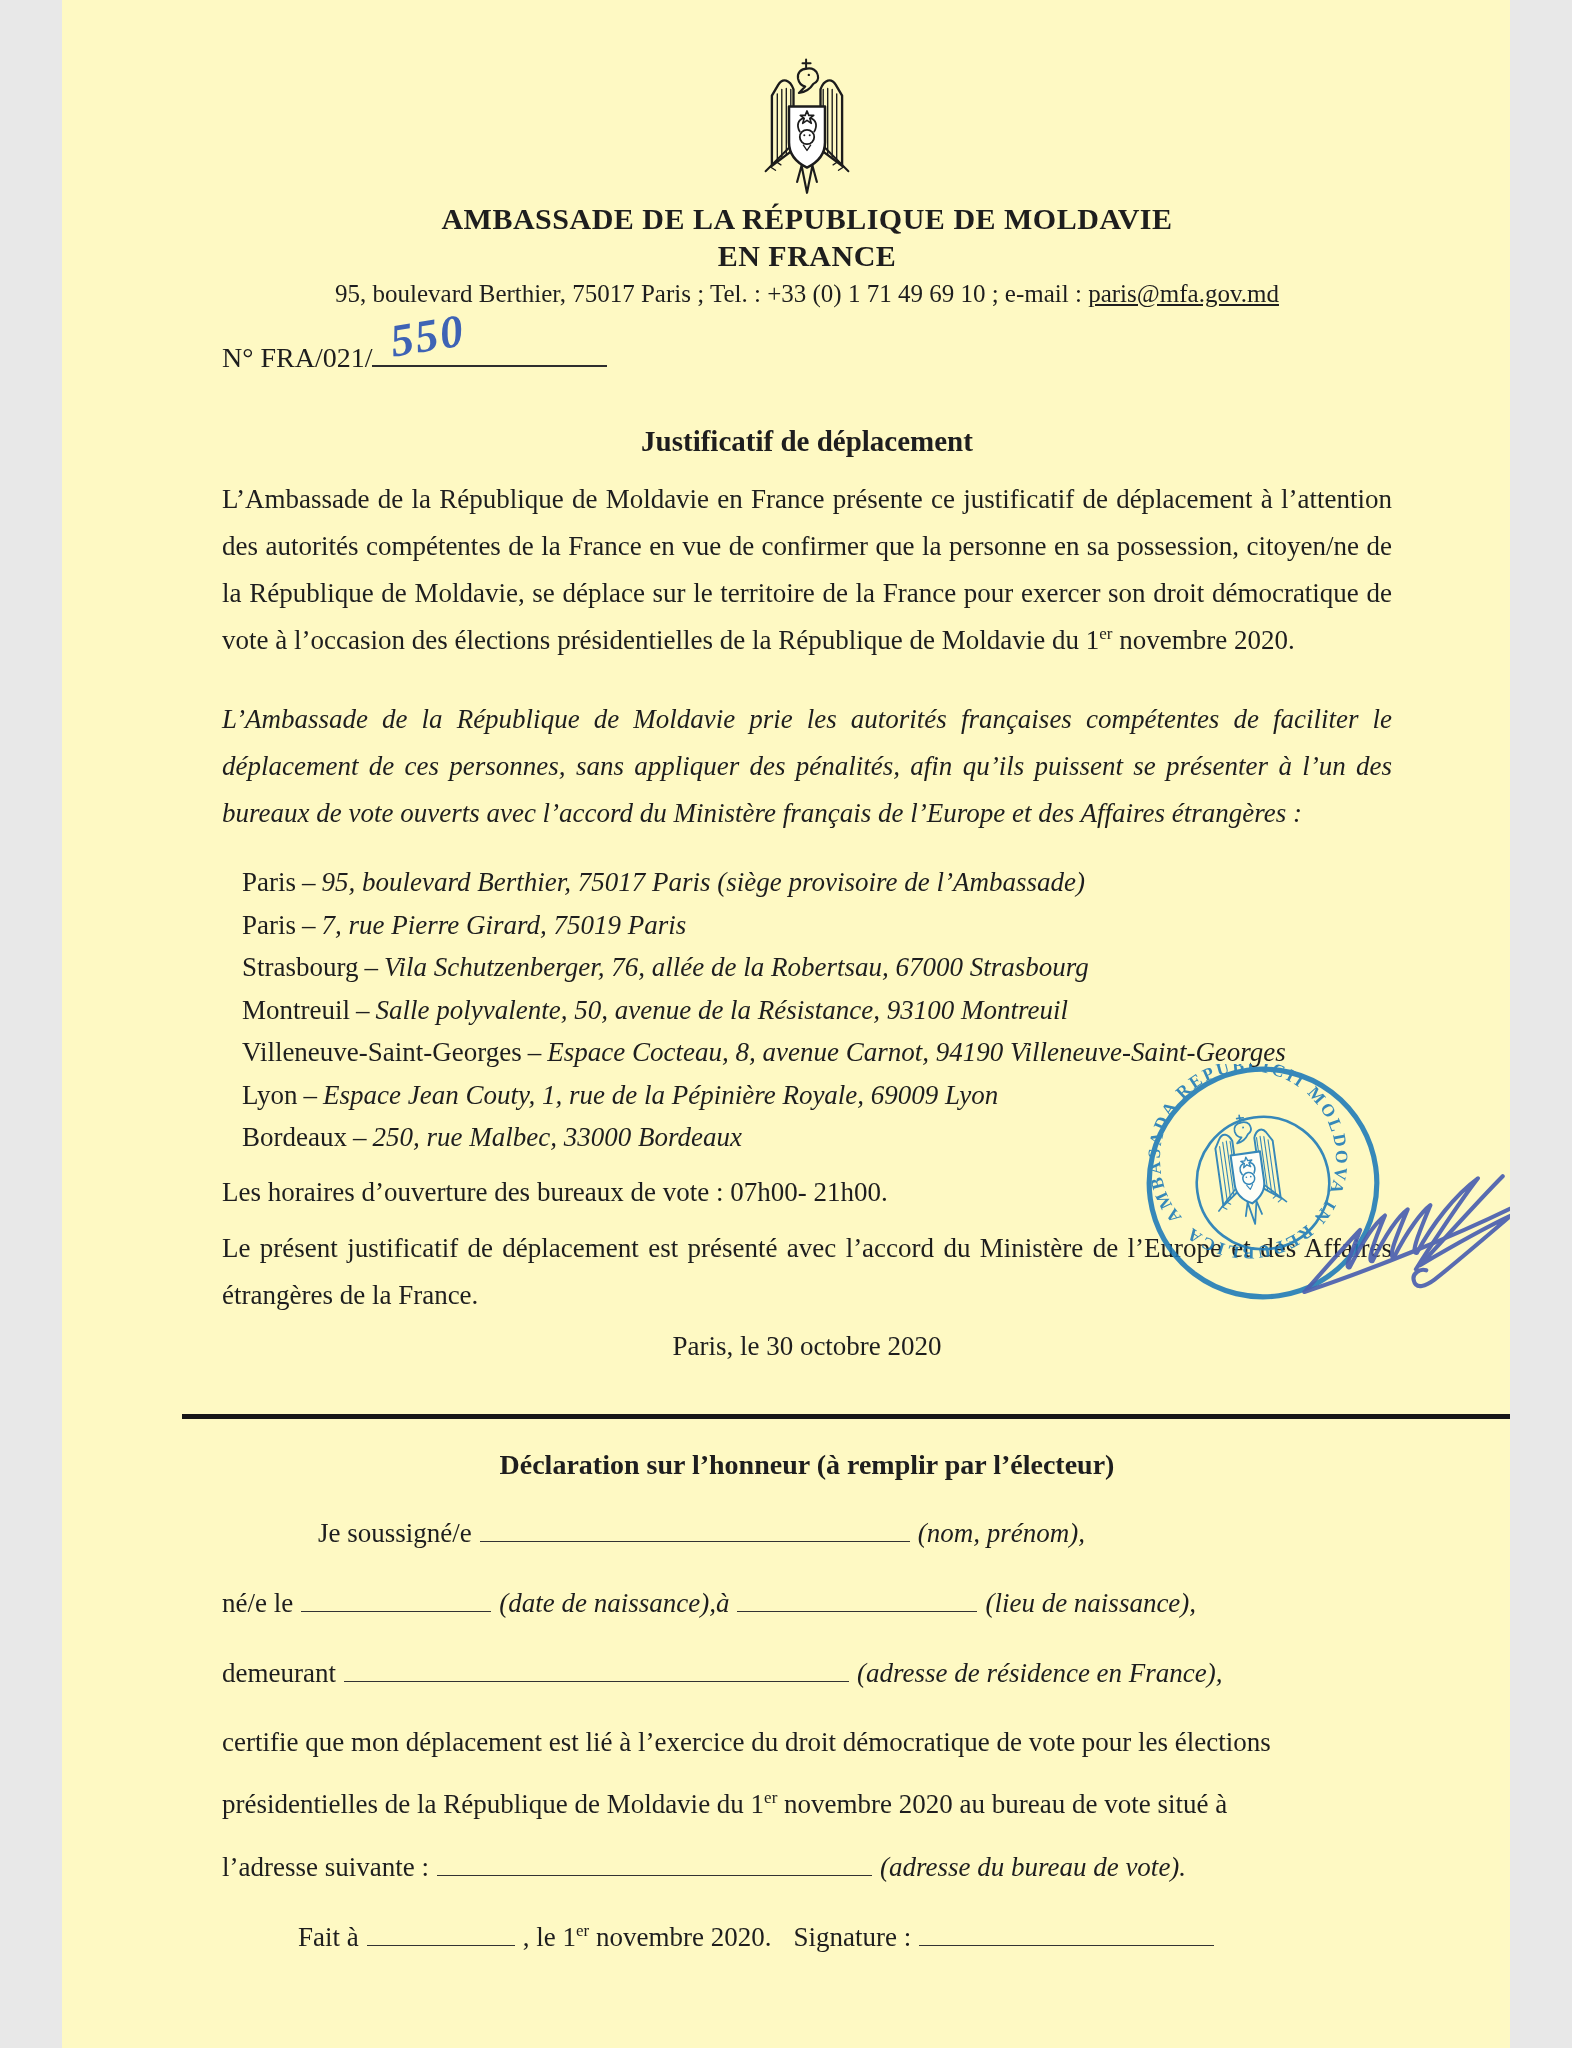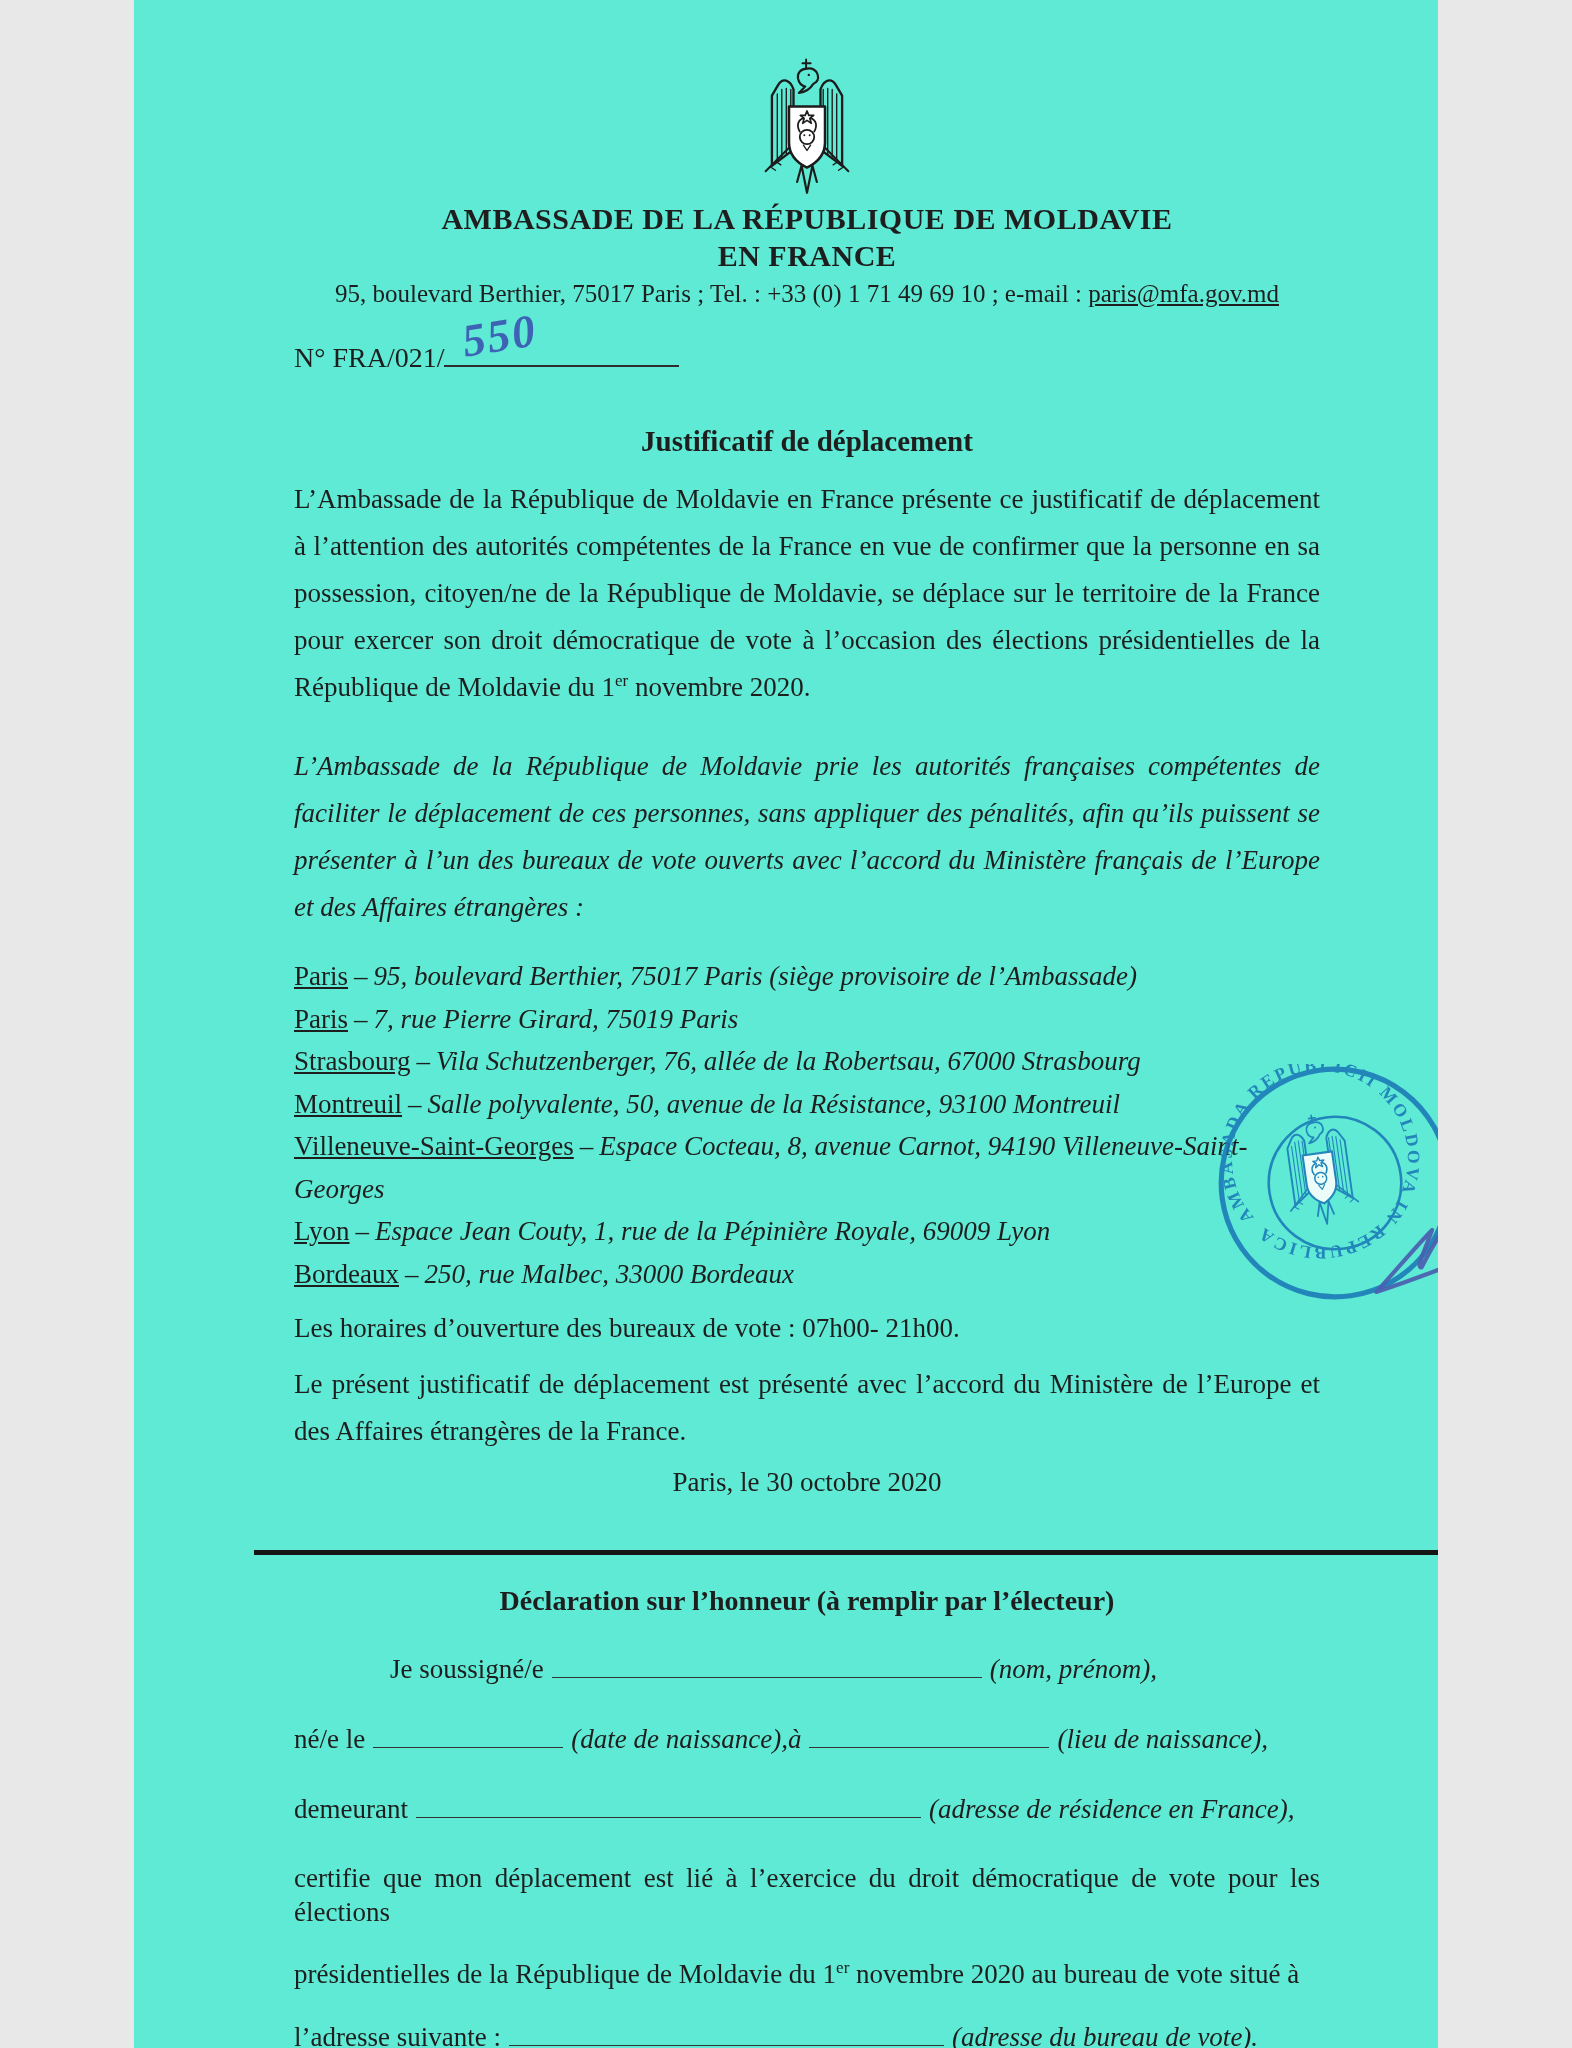--- a/index.html
+++ b/index.html
@@ -1,20 +1,20 @@
 <!DOCTYPE html>
 <html><head>
 <meta charset="utf-8">
 <style>
   html,body{margin:0;padding:0;background:#e8e8e8;}
   .page{
     position:relative;
-    width:1304px;height:2048px;
+    width:1448px;height:2048px;
     margin:0 auto;
-    background:#5eead4;
+    background:#fef9c3;
     overflow:hidden;
     font-family:"Liberation Serif","DejaVu Serif",serif;
     color:#1e1e1e;
     box-sizing:border-box;
     padding:56px 118px 0 160px;
   }
   
   .hdr{text-align:center;}
   .emblem-top{display:block;margin:0 auto;height:144px;color:#1c1c1c;}
   .org{font-weight:bold;font-size:30px;line-height:37px;letter-spacing:.5px;}
@@ -29,21 +29,21 @@
     color:#3e63b5;transform:rotate(-9deg);
     letter-spacing:2px;
   }
   
   .doc-title{margin:34px 0 0;text-align:center;font-size:29px;font-weight:bold;}
   p.body{margin:18px 0 0;font-size:27px;line-height:47px;text-align:justify;}
   p.body.second{margin-top:32px;font-style:italic;}
   sup.er{font-size:17px;vertical-align:super;line-height:0;}
   
   .stations{margin:24px 0 0;padding:0;list-style:none;font-size:27px;line-height:42.5px;}
-  .stations .city{text-decoration:underline;}
+  .stations .city{margin-left:20px;}
   .stations .sep{padding:0 6px;}
   .stations .st-addr{font-style:italic;}
   .hours{margin:16px 0 0;font-size:27px;line-height:34px;}
   .closing{margin:16px 0 0;font-size:27px;line-height:47px;text-align:justify;}
   .dateline{margin:12px 0 0;font-size:27px;text-align:center;}
   
   .rule{border:none;border-top:5px solid #161616;margin:52px 0 0 -40px;width:1426px;}
   .decl-title{margin:30px 0 0;text-align:center;font-size:28px;font-weight:bold;}
   .form{margin-top:34px;font-size:27px;}
   .frow{line-height:34px;margin-bottom:35px;white-space:nowrap;}

